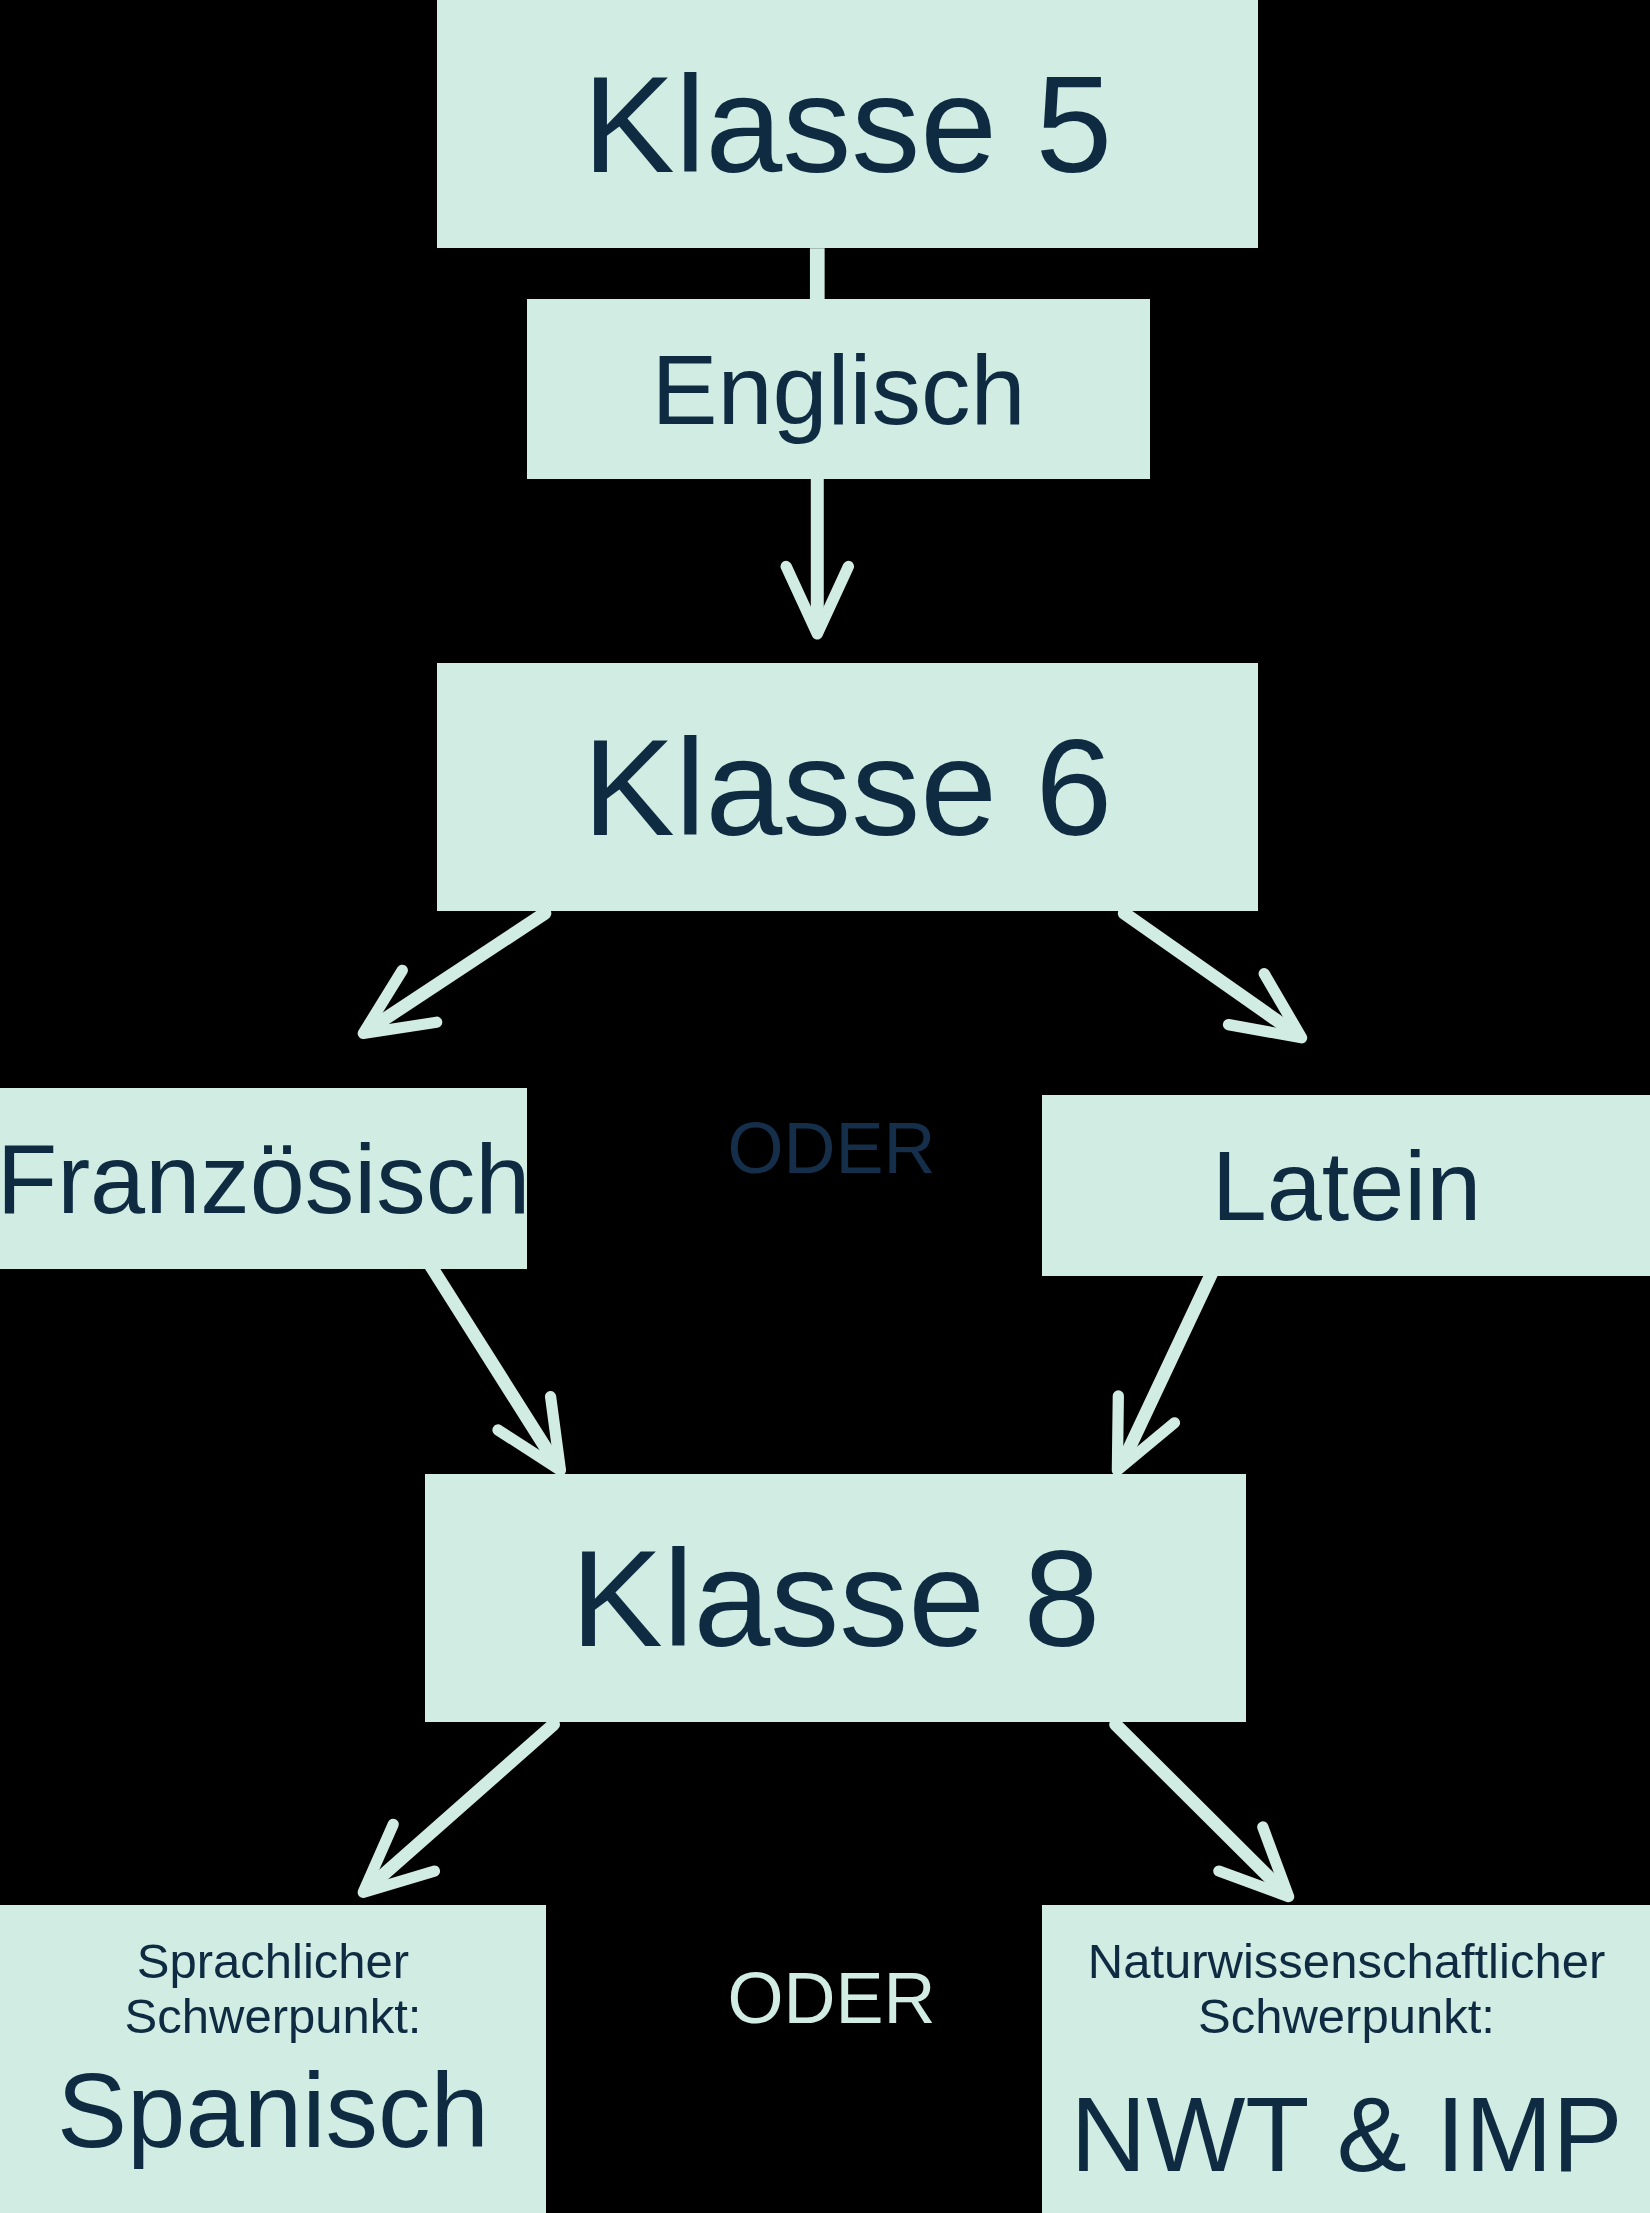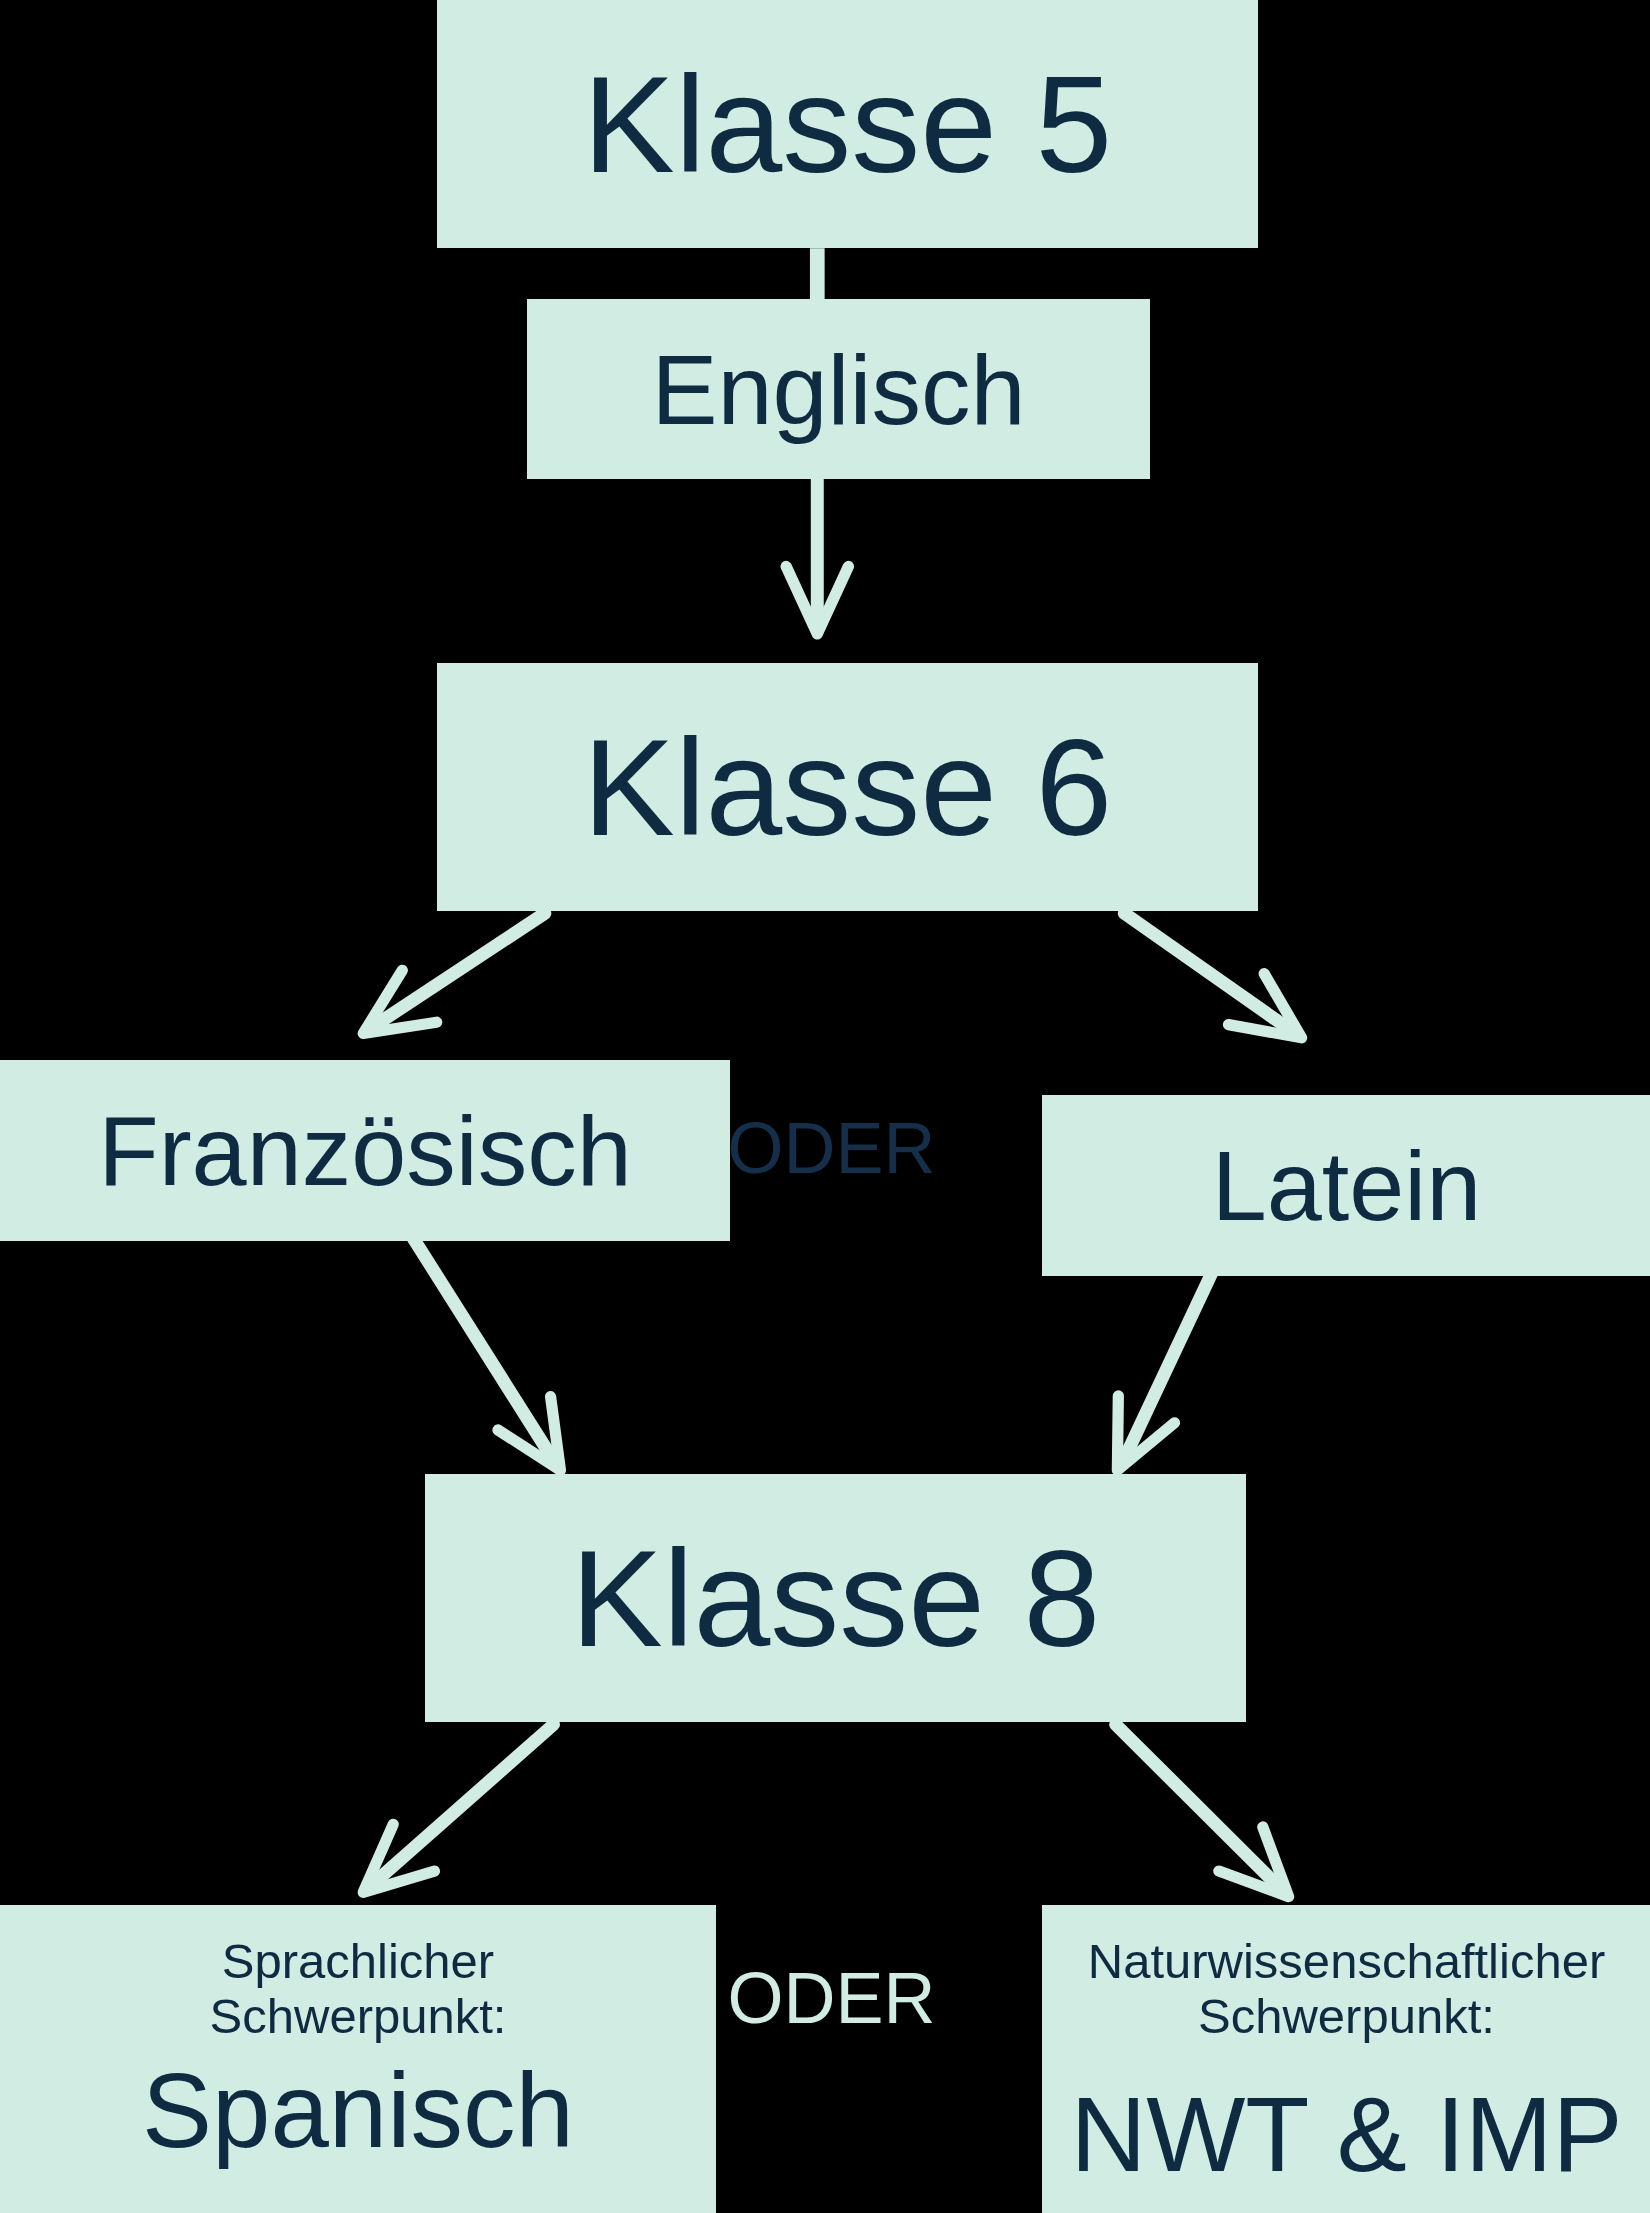--- a/index.html
+++ b/index.html
@@ -36,30 +36,30 @@
     display:flex;align-items:center;justify-content:center;
     font-size:72px;line-height:1;
   }
   .oder--top{color:var(--oder-top);}
   .oder--bottom{color:var(--oder-bottom);}
   .t-xl{font-size:138px;}
   .t-lg{font-size:99px;}
   .node--k5{left:437px;top:0;width:821px;height:248px;}
   .node--englisch{left:527px;top:299px;width:623px;height:180px;}
   .node--k6{left:437px;top:663px;width:821px;height:248px;}
-  .node--fr{left:0;top:1060px;width:730px;height:181px;}
+  .node--fr{left:0;top:1088px;width:527px;height:181px;}
   .node--lat{left:1042px;top:1058px;width:609px;height:181px;margin-top:37px;}
   .node--k8{left:425px;top:1474px;width:821px;height:248px;}
   .oder--1{left:702px;top:1109px;width:259px;height:78px;}
   .oder--2{left:702px;top:1959px;width:259px;height:78px;}
   .node--bottom{
     flex-direction:column;justify-content:flex-start;
     padding-top:29px;box-sizing:border-box;
   }
-  .node--sp{left:0;top:1905px;width:716px;height:309px;}
+  .node--sp{left:0;top:1905px;width:546px;height:309px;}
   .node--nwt{left:1042px;top:1905px;width:609px;height:309px;}
   .bottom-heading{font-size:49px;line-height:1.12;}
   .bottom-title{font-size:105px;line-height:1;}
   .node--sp .bottom-title{margin-top:14px;}
   .node--nwt .bottom-title{margin-top:38px;}
 </style>
 </head>
 <body>
 
 <div id="canvas">

